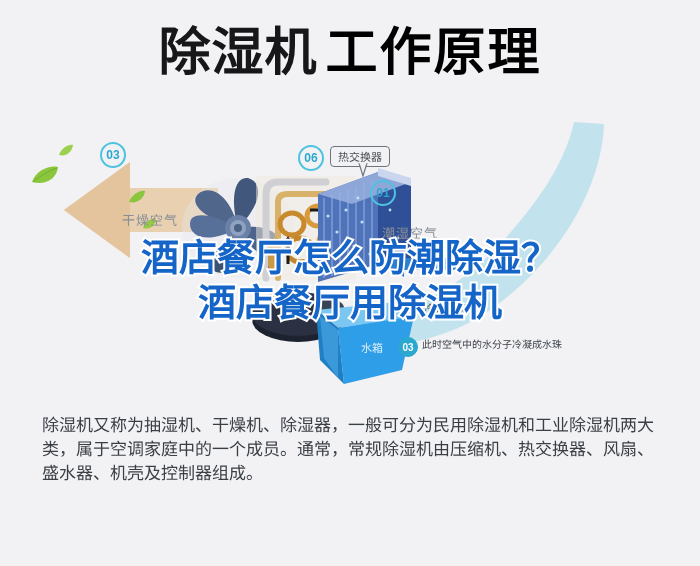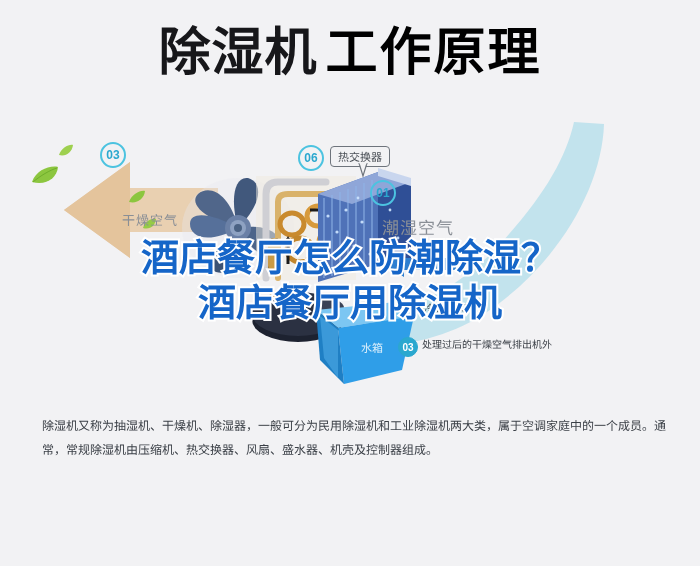--- a/index.html
+++ b/index.html
@@ -96,21 +96,21 @@
     -webkit-text-stroke:4px #ffffff;
     paint-order:stroke fill;
     letter-spacing:0px;white-space:nowrap;
     font-family:"DejaVu Sans","Liberation Sans",sans-serif;
   }
   .ov-line span{position:relative;}
 
   
   .copy{
     position:absolute;left:42px;top:414px;width:624px;
-    color:#3a3f46;font-size:12px;line-height:24px;
+    color:#3a3f46;font-size:17px;line-height:24px;
     font-family:Liberation Sans, sans-serif;
   }
   .copy p{margin:0;}
   .copy .gap{height:16px;}
 </style>
 </head>
 <body>
 
 <div class="page">
 
@@ -227,25 +227,25 @@
     <div class="badge" style="left:298px;top:27px;">06</div>
     <div class="badge" style="left:370px;top:62px;">01</div>
 
     <div class="bubble">热交换器</div>
     <svg class="bubble-tail" viewBox="0 0 10 14">
       <path d="M1 0 L9 0 L5 13 Z" fill="#f2f2f4" stroke="#6e747c" stroke-width="1.2"></path>
       <path d="M1.5 0 L8.5 0" stroke="#f2f2f4" stroke-width="2.4"></path>
     </svg>
 
     <div class="diag-label" style="left:122px;top:92px;font-size:13px;">干燥空气</div>
-    <div class="diag-label" style="left:382px;top:96px;font-size:17px;">潮湿空气</div>
+    <div class="diag-label" style="left:382px;top:105px;font-size:13px;">潮湿空气</div>
 
     <div class="note" style="left:404px;top:182px;">发器冷凝成水珠</div>
     <div class="badge filled" style="left:398px;top:219px;width:18px;height:18px;font-size:10px;border-width:1px;">03</div>
-    <div class="note" style="left:422px;top:218px;">处理过后的干燥空气排出机外</div>
+    <div class="note" style="left:422px;top:218px;">此时空气中的水分子冷凝成水珠</div>
 
   </div>
 
   <div class="overlay">
     <div class="ov-line"><span>酒店餐厅怎么防潮除湿？</span></div>
     <div class="ov-line"><span>酒店餐厅用除湿机</span></div>
   </div>
 
   <div class="copy">
     <p>除湿机又称为抽湿机、干燥机、除湿器，一般可分为民用除湿机和工业除湿机两大类，属于空调家庭中的一个成员。通常，常规除湿机由压缩机、热交换器、风扇、盛水器、机壳及控制器组成。</p>

